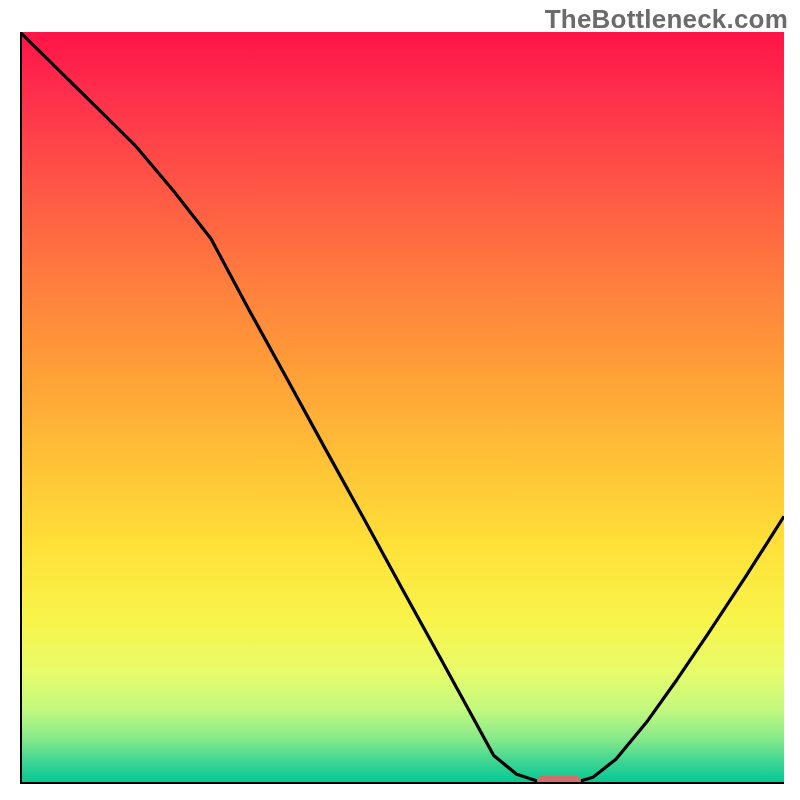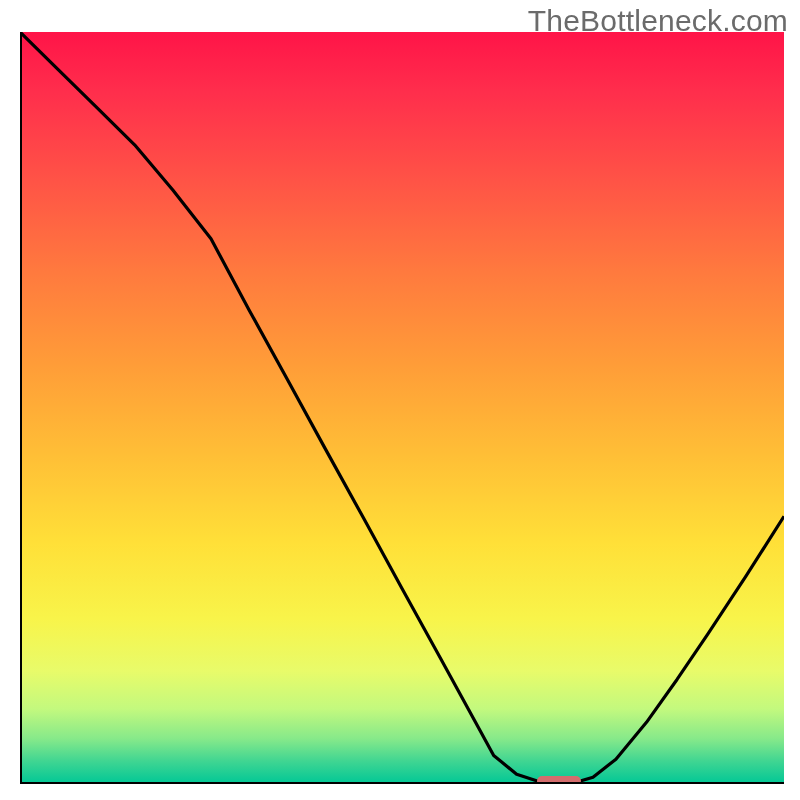--- a/index.html
+++ b/index.html
@@ -13,22 +13,22 @@
   .chart-wrap {
     position: relative;
     width: 800px;
     height: 800px;
   }
   .watermark {
     position: absolute;
     top: 4px;
     right: 12px;
     font-family: Arial, Helvetica, sans-serif;
-    font-size: 30px;
-    font-weight: 400;
+    font-size: 26px;
+    font-weight: 700;
     color: #6b6b6b;
     letter-spacing: 0.2px;
   }
   .plot-area {
     position: absolute;
     left: 20px;
     top: 32px;
     width: 764px;
     height: 752px;
     box-sizing: border-box;

